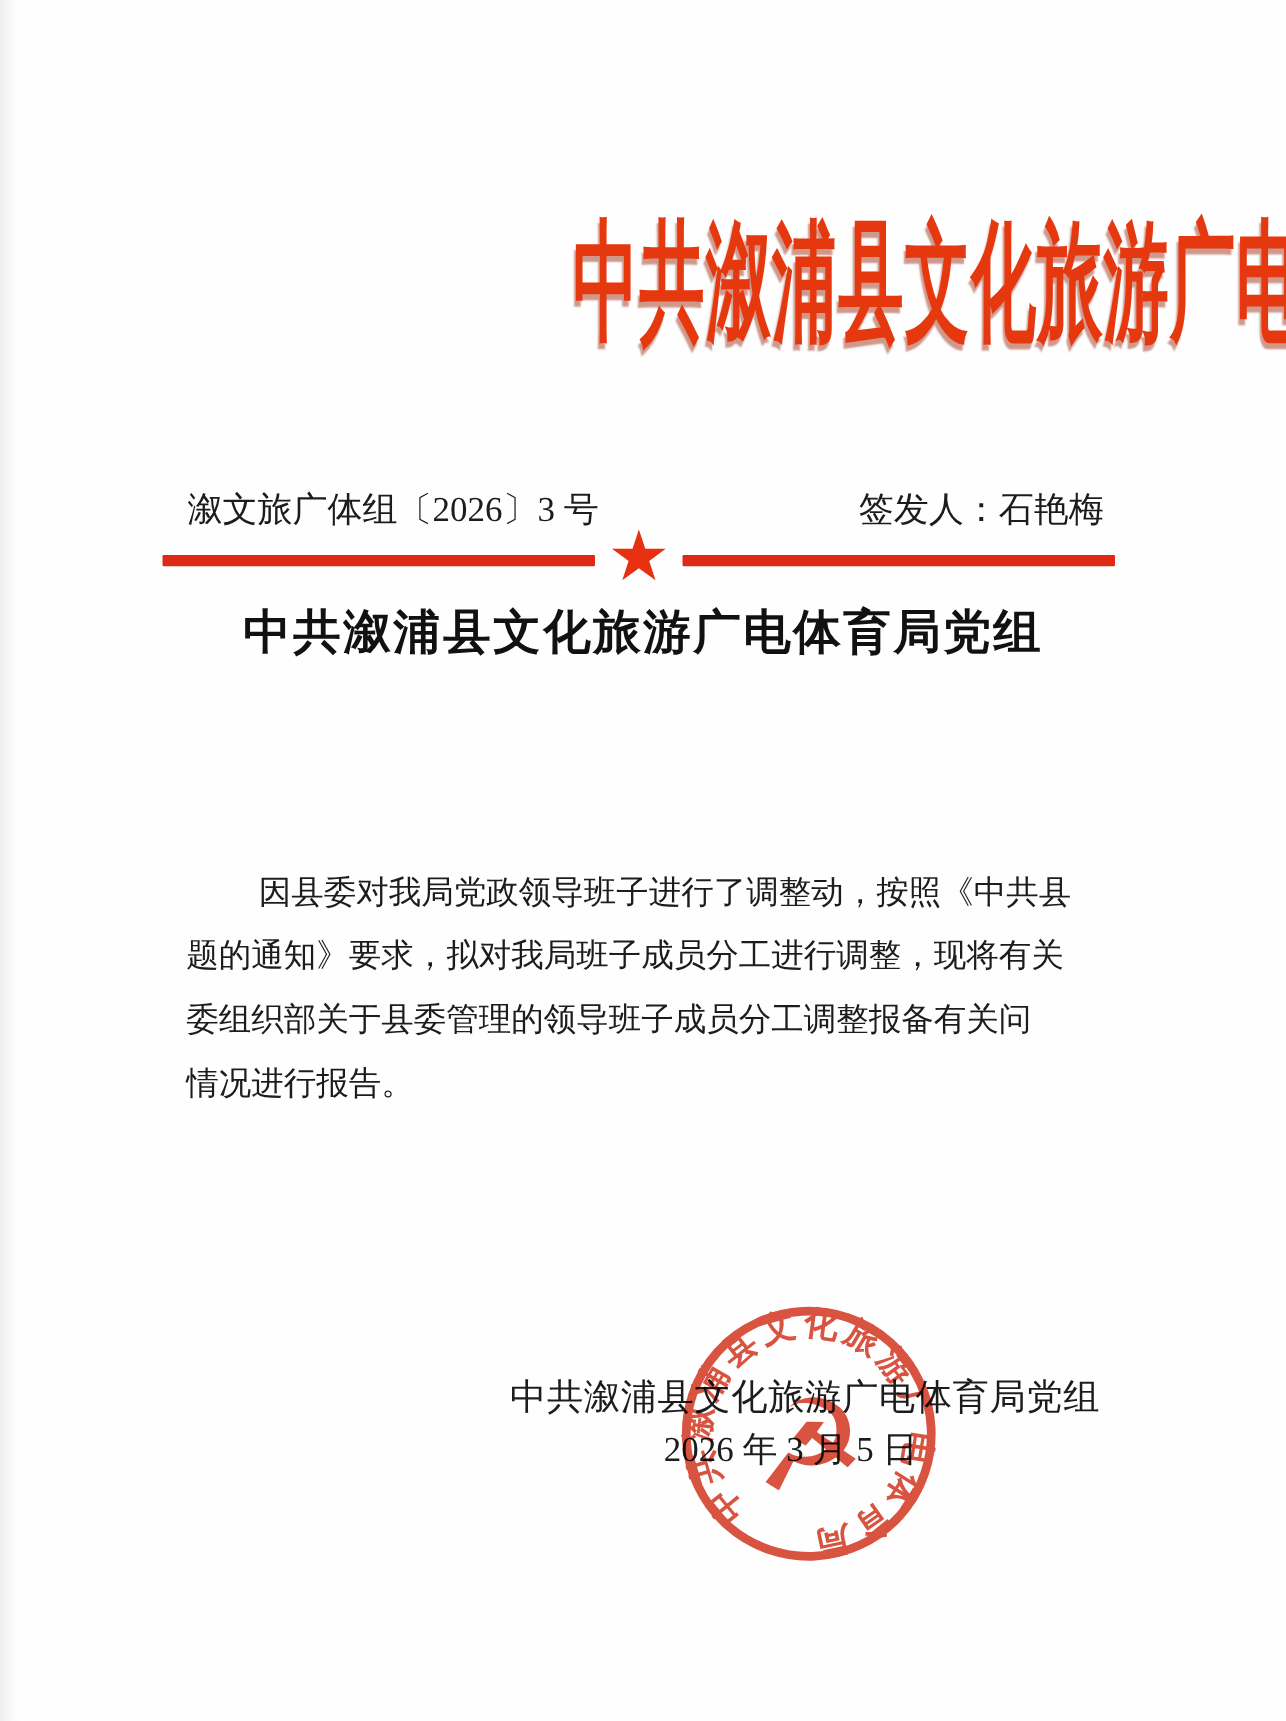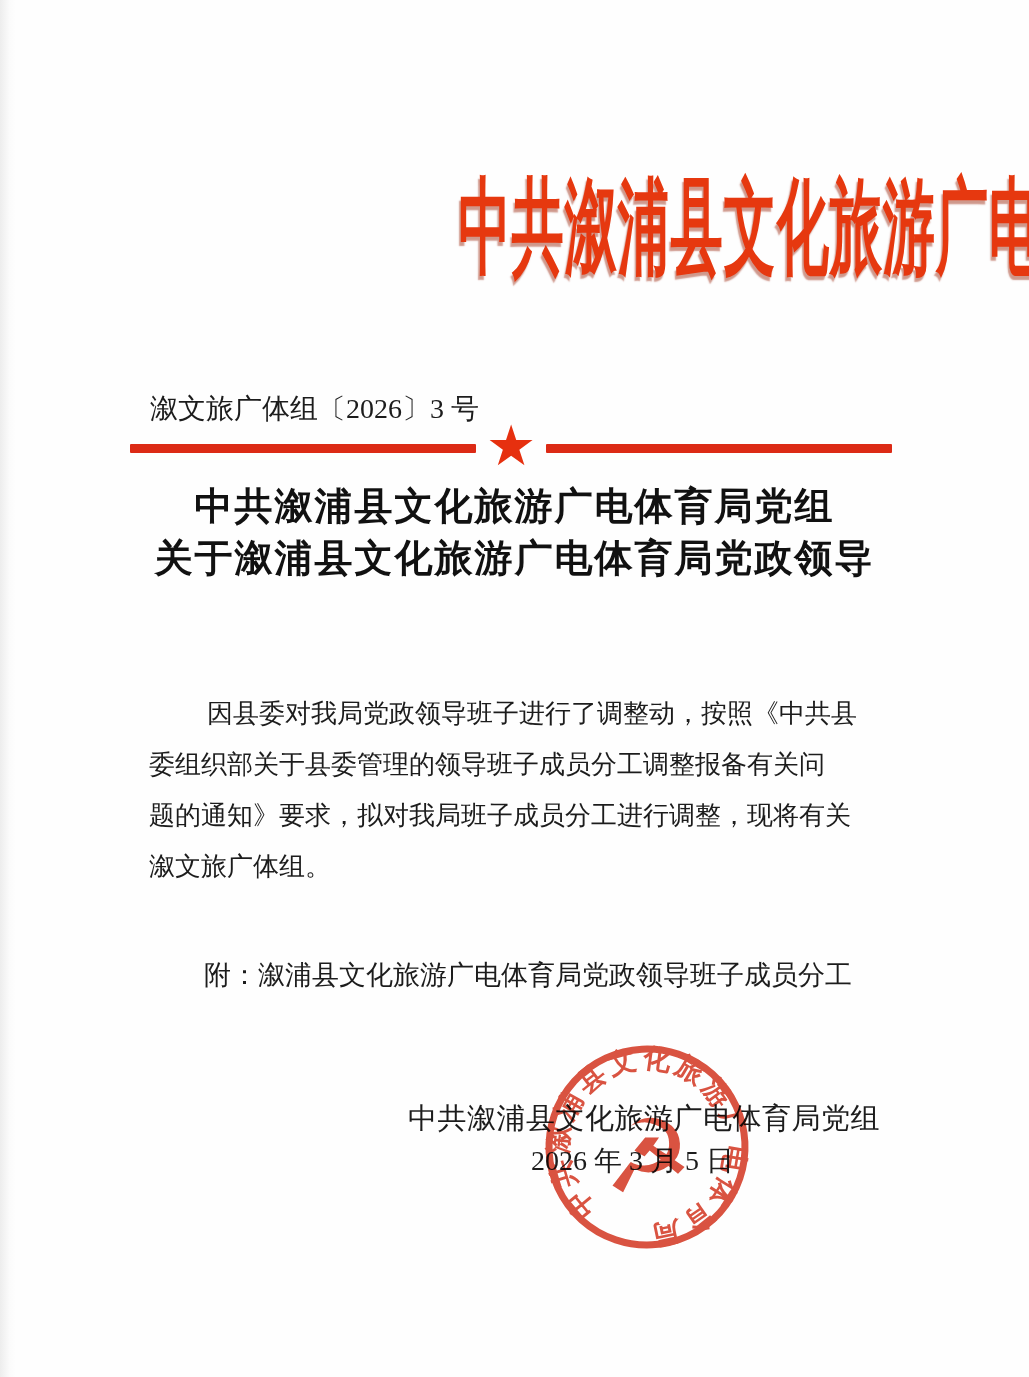--- a/index.html
+++ b/index.html
@@ -99,42 +99,43 @@
 <body>
 
 <div class="page">
 
   <div class="masthead">
     <span class="inner">中共溆浦县文化旅游广电体育局党组文件</span>
   </div>
 
   <div class="docline">
     <span>溆文旅广体组〔2026〕3 号</span>
+    <span>
+      <span>签发人：</span><span>石艳梅</span>
+    </span>
   </div>
 
   <div class="red-rule">
     <div class="seg"></div>
     <span class="star">★</span>
     <div class="seg"></div>
   </div>
 
   <div class="doc-title">
     <div>中共溆浦县文化旅游广电体育局党组</div>
-    <div>关于溆浦县文化旅游广电体育局党政领导</div>
   </div>
 
 
   <div class="paragraph">
     <div class="pline indent">因县委对我局党政领导班子进行了调整动，按照《中共县</div>
+    <div class="pline">题的通知》要求，拟对我局班子成员分工进行调整，现将有关</div>
     <div class="pline">委组织部关于县委管理的领导班子成员分工调整报备有关问</div>
-    <div class="pline">题的通知》要求，拟对我局班子成员分工进行调整，现将有关</div>
-    <div class="pline">溆文旅广体组。</div>
+    <div class="pline">情况进行报告。</div>
   </div>
 
-  <div class="attachment">附：溆浦县文化旅游广电体育局党政领导班子成员分工</div>
 
   <div class="sig-org">中共溆浦县文化旅游广电体育局党组</div>
   <div class="sig-date">2026 年 3 月 5 日</div>
 
   <svg class="seal" viewBox="0 0 212 212">
     <circle cx="106" cy="106" r="98" fill="none" stroke="#d6402c" stroke-width="7"></circle>
     <defs>
       <path id="sealArc" d="M106,185 A79,79 0 1 1 106,27 A79,79 0 1 1 106,185" fill="none"></path>
     </defs>
     <text font-size="27.5" fill="#d6402c" letter-spacing="4">

